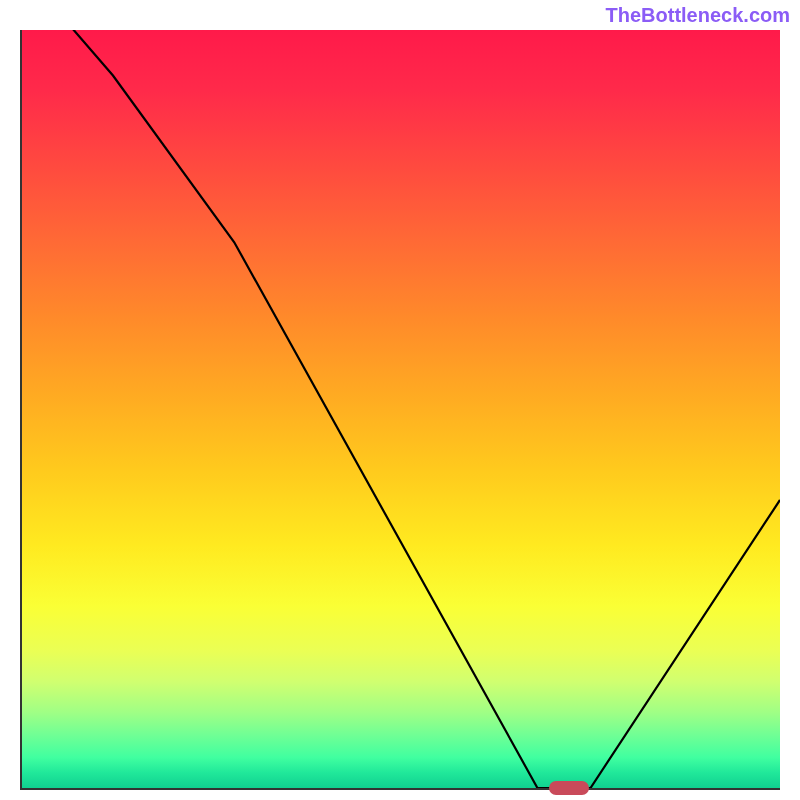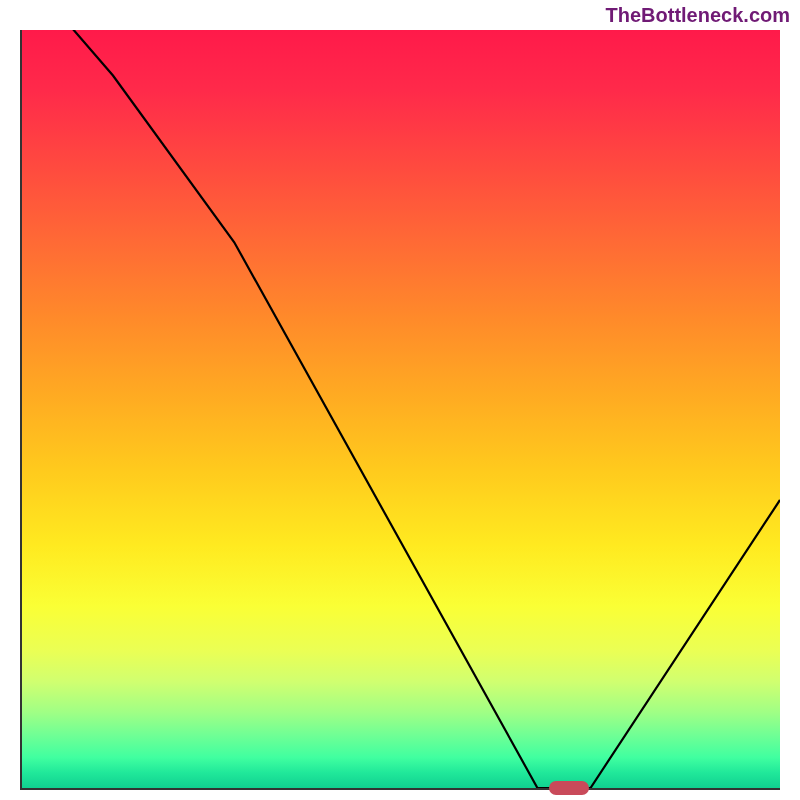--- a/index.html
+++ b/index.html
@@ -9,21 +9,21 @@
     background: #fff;
     position: relative;
     font-family: Arial, sans-serif;
   }
   .attribution {
     position: absolute;
     top: 4px;
     right: 10px;
     font-size: 20px;
     font-weight: bold;
-    color: #701a75;
+    color: #8b5cf6;
     z-index: 10;
   }
   .plot-area {
     position: absolute;
     left: 20px;
     top: 30px;
     width: 760px;
     height: 760px;
     border-left: 2px solid #333;
     border-bottom: 2px solid #333;

